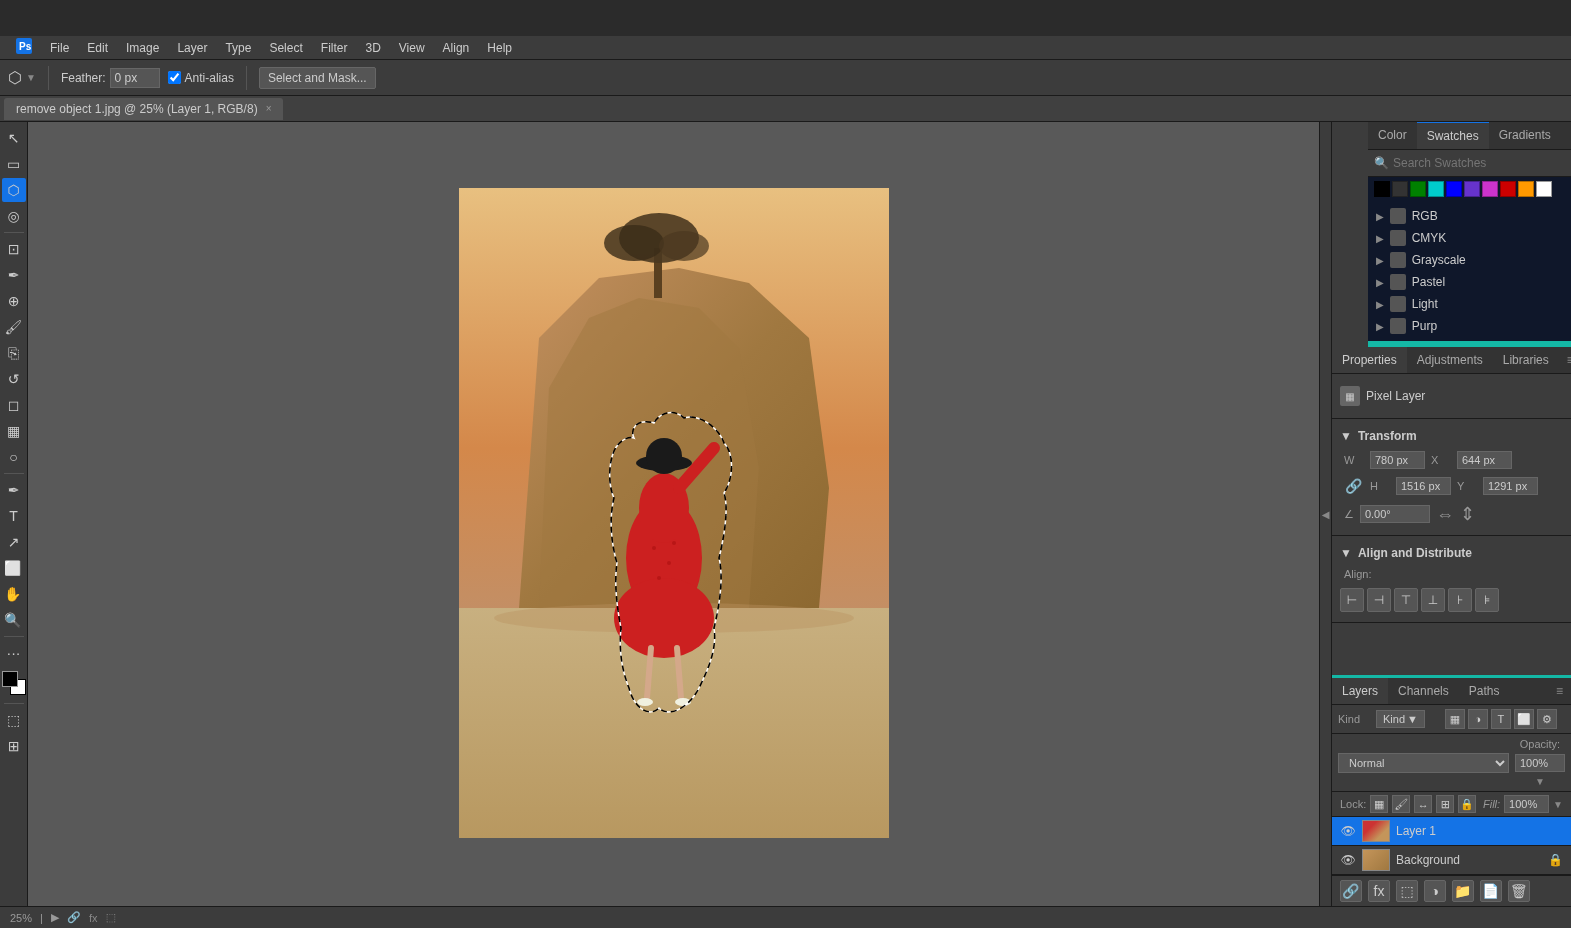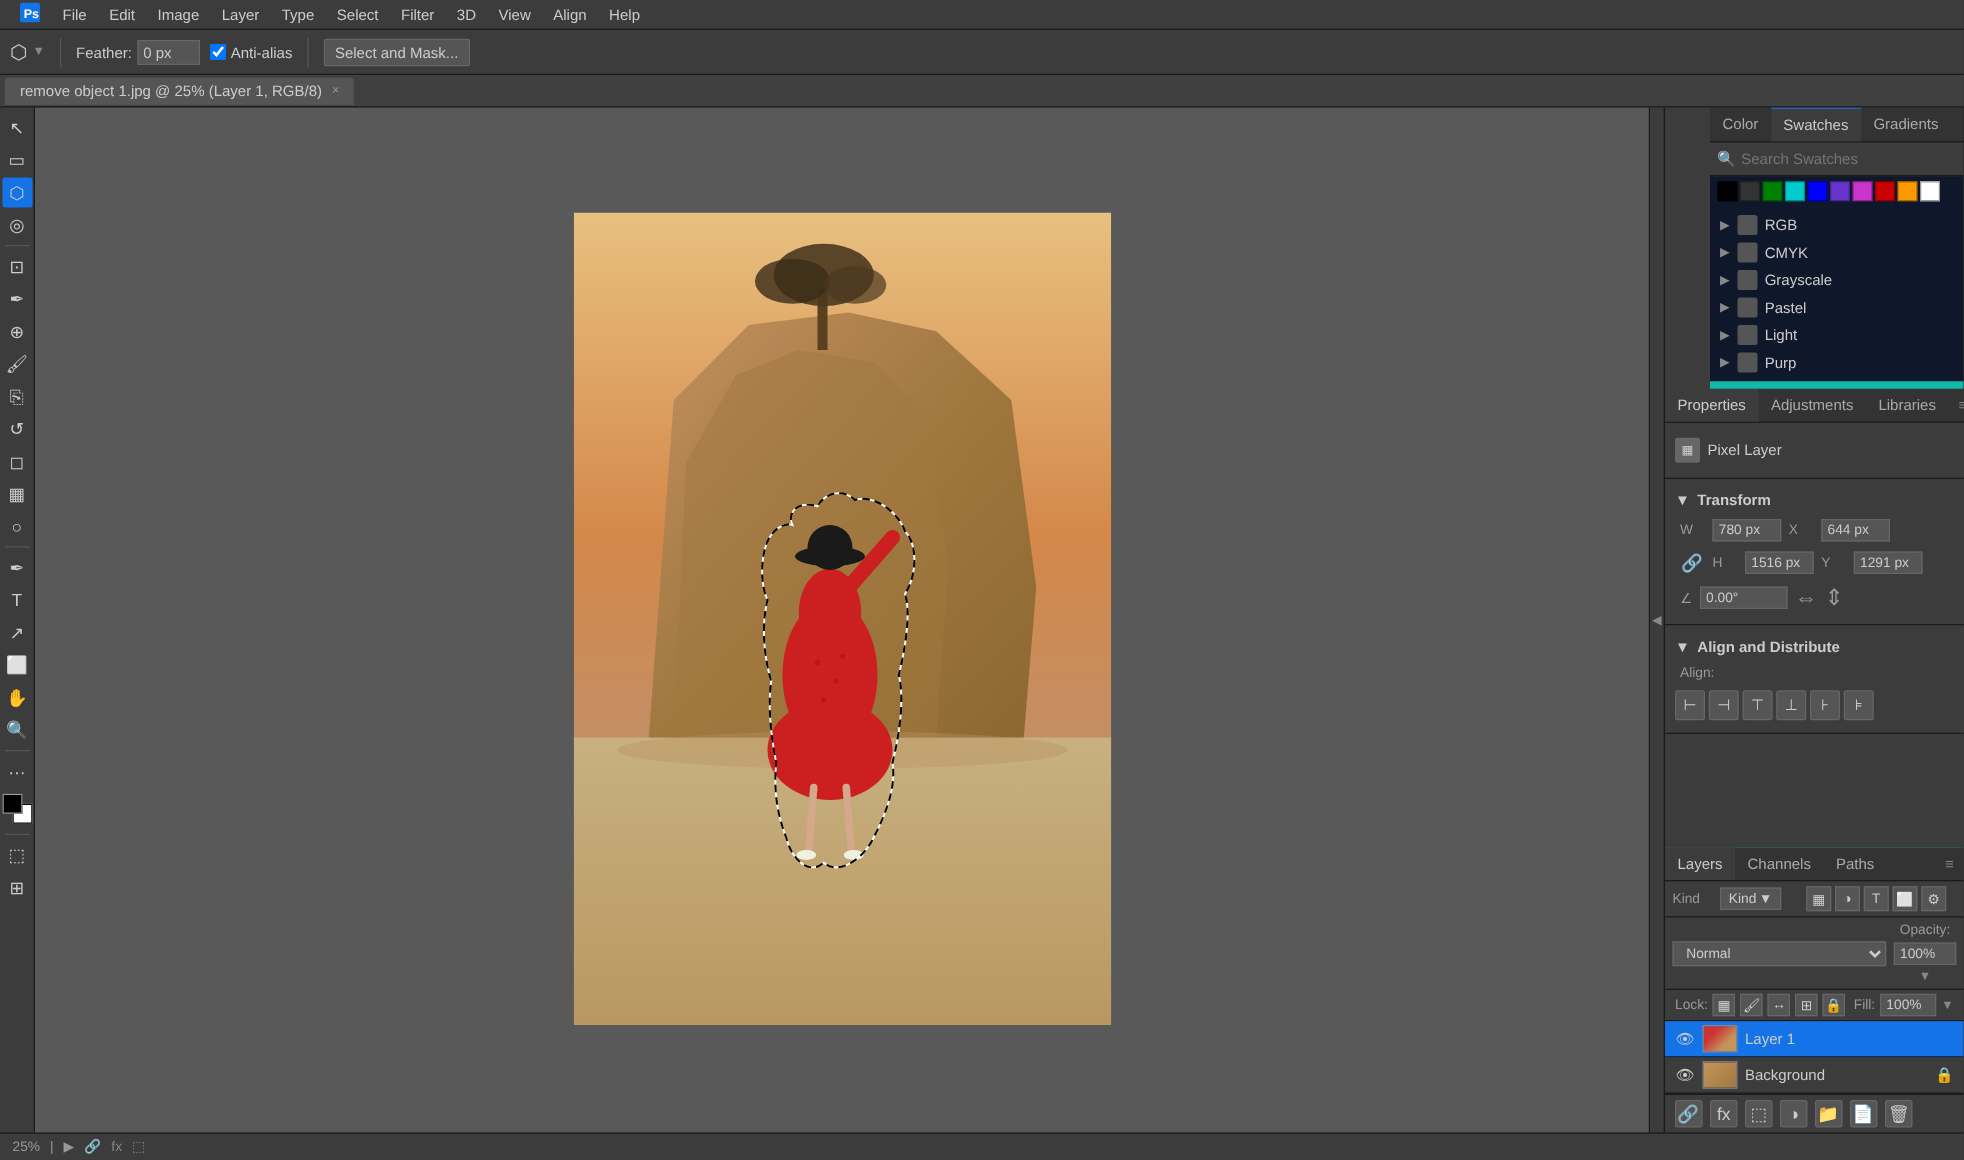--- a/index.html
+++ b/index.html
@@ -18,20 +18,21 @@
     
     .menu-bar {
       background: #3c3c3c;
       height: 24px;
       display: flex;
       align-items: center;
       padding: 0 8px;
       gap: 2px;
       flex-shrink: 0;
       border-bottom: 1px solid #1a1a1a;
+      margin-top: 36px;
     }
     .menu-bar-item {
       padding: 2px 8px;
       color: #ccc;
       cursor: pointer;
       font-size: 12px;
       border-radius: 2px;
     }
 
     
@@ -368,21 +369,21 @@
       justify-content: center;
       cursor: pointer;
       color: #ccc;
       font-size: 12px;
       border-radius: 2px;
     }
 
     
     .layers-panel {
       background: #3c3c3c;
-      border-top: 1px solid #14b8a6;
+      border-top: 3px solid #14b8a6;
     }
     .layers-tabs {
       display: flex;
       background: #333;
       border-bottom: 1px solid #1a1a1a;
     }
     .layers-tab {
       padding: 6px 10px;
       font-size: 12px;
       color: #aaa;
@@ -502,20 +503,21 @@
     }
     .fill-row {
       display: flex;
       align-items: center;
       gap: 4px;
       margin-left: auto;
     }
     .fill-label {
       font-size: 11px;
       color: #999;
+      font-style: italic;
     }
     .fill-input {
       background: #555;
       border: 1px solid #666;
       color: #ccc;
       padding: 2px 4px;
       font-size: 11px;
       width: 45px;
     }
     .layer-row {

